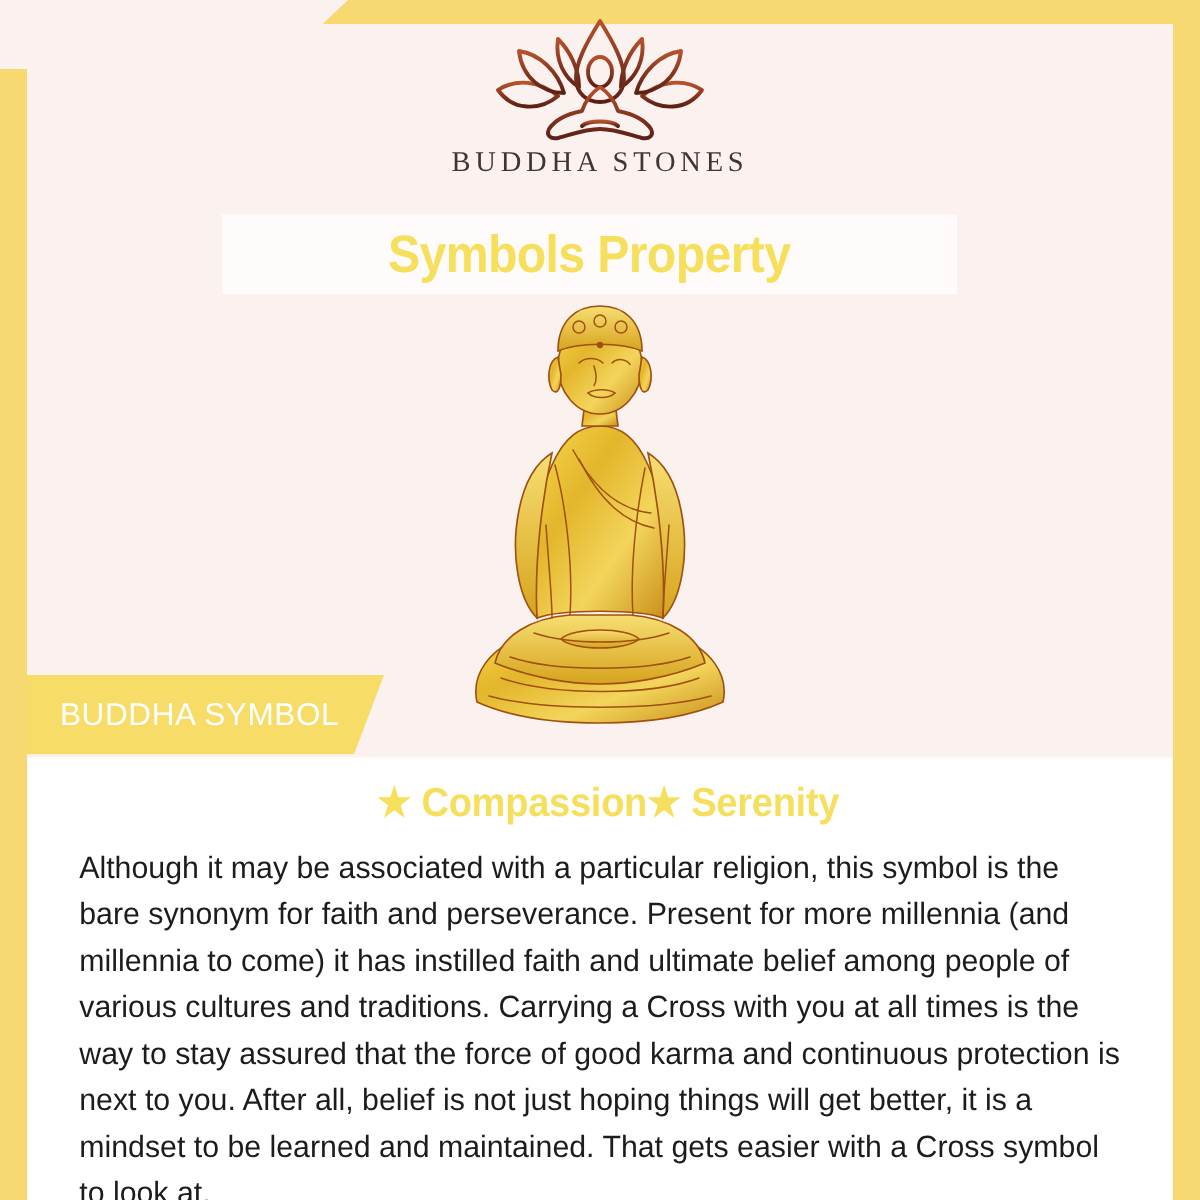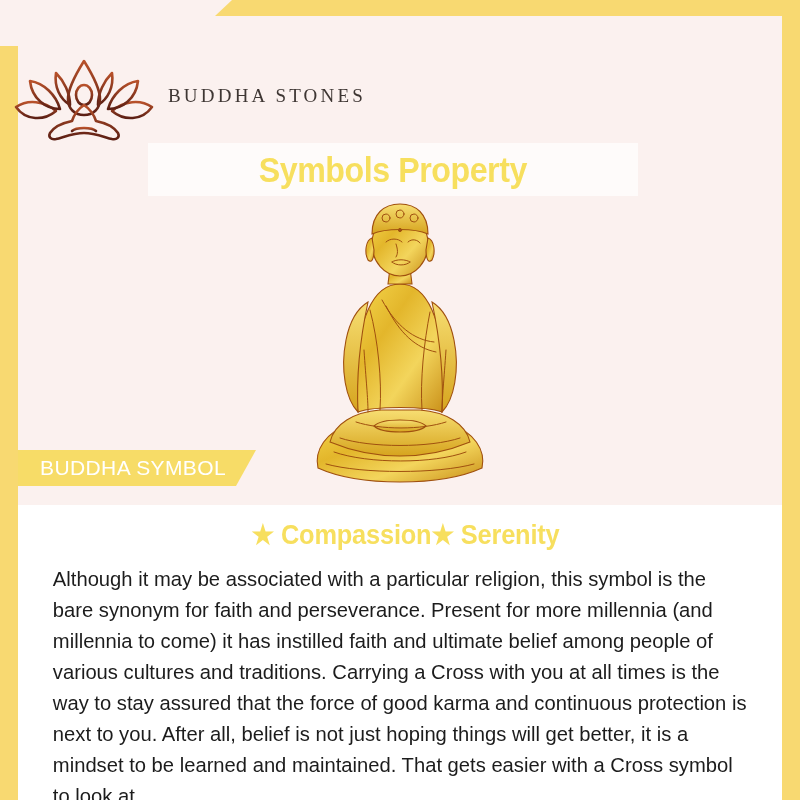--- a/index.html
+++ b/index.html
@@ -71,21 +71,21 @@
   }
 
   
   .header {
     position: absolute;
     top: 0;
     left: 0;
     right: 0;
     height: 190px;
     display: flex;
-    flex-direction: row;
+    flex-direction: column;
     align-items: center;
   }
 
   .logo-mark {
     margin-top: 8px;
     width: 168px;
     height: 88px;
     display: block;
   }
 
@@ -132,21 +132,21 @@
     justify-content: center;
   }
   .hero-img { display: block; width: 180px; height: 285px; }
 
   
   .symbol-badge {
     position: absolute;
     top: 450px;
     left: 18px;
     width: 238px;
-    height: 36px;
+    height: 53px;
     background: #f7dc67;
     clip-path: polygon(0 0, 100% 0, calc(100% - 20px) 100%, 0 100%);
     display: flex;
     align-items: center;
   }
   .symbol-badge-label {
     padding-left: 22px;
     color: #ffffff;
     font-size: 21px;
     letter-spacing: 0.4px;

